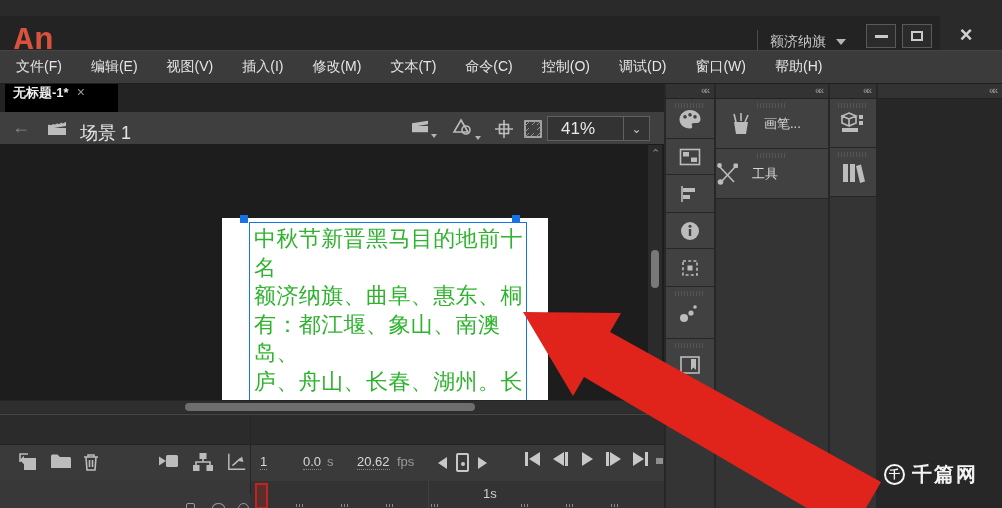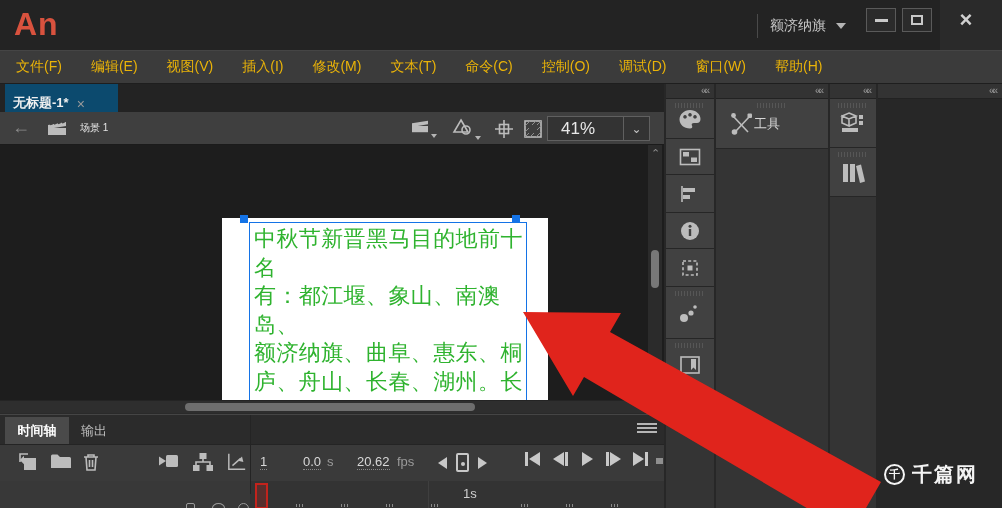--- a/index.html
+++ b/index.html
@@ -3,47 +3,47 @@
 <meta charset="utf-8">
 <style>
   * { margin:0; padding:0; box-sizing:border-box; }
   html,body { background:#111; }
   body { font-family:"Liberation Sans","DejaVu Sans",sans-serif; }
   #screen { position:relative; width:1002px; height:508px; background:#2a2a2a; overflow:hidden;
             color:#ccc; font-size:13px; }
   .abs { position:absolute; }
 
   
-  #titlebar { left:0; top:0; width:940px; height:50px; background:#232323; }
+  #titlebar { left:0; top:16px; width:940px; height:50px; background:#232323;font-family:Liberation Mono, monospace; }
   #logo { left:14px; top:6px; font-size:32px; font-weight:bold; color:#d8523e; letter-spacing:1px; }
   #ws-sep { left:757px; top:14px; width:1px; height:24px; background:#4a4a4a; }
   #workspace { left:770px; top:17px; color:#c5c5c5; font-size:14px; cursor:default; display:flex; align-items:center; gap:10px; }
   .dd-arrow { display:inline-block; width:0; height:0; border-left:5px solid transparent; border-right:5px solid transparent; border-top:6px solid #b5b5b5; }
   .winbtn { top:8px; width:30px; height:24px; border:1px solid #5a5a5a; background:#2b2b2b; display:flex; align-items:center; justify-content:center; }
   #btn-min { left:866px; }
   #btn-max { left:902px; }
   #min-glyph { width:13px; height:3px; background:#c9c9c9; }
   #max-glyph { width:12px; height:10px; border:2px solid #c9c9c9; }
   #btn-close { left:948px; top:6px; width:36px; height:28px; display:flex; align-items:center; justify-content:center; color:#d0d0d0; font-size:22px; font-weight:bold; }
 
   
   #menubar { left:0; top:50px; width:1002px; height:34px; background:#3b3b3b; border-top:1px solid #454545; border-bottom:1px solid #1e1e1e; display:flex; align-items:center; padding-left:16px; gap:29px; }
-  .menu-item { color:#eab308; font-size:14px; white-space:nowrap; cursor:default; }
+  .menu-item { color:#e5e5e5; font-size:14px; white-space:nowrap; cursor:default; }
 
   
   #tabbar { left:0; top:84px; width:664px; height:28px; background:#232323; }
-  #doctab { left:5px; top:0; width:113px; height:28px; background:#0c4a6e; display:flex; align-items:flex-end; padding:0 8px; gap:8px; }
+  #doctab { left:5px; top:0; width:113px; height:28px; background:#000000; display:flex; align-items:flex-start; padding:0 8px; gap:8px; }
   #doctab .title { color:#f0f0f0; font-size:13px; font-weight:bold; white-space:nowrap; }
   #doctab .close { color:#9a9a9a; font-size:14px; }
 
   
   #scenebar { left:0; top:112px; width:664px; height:33px; background:#3f3f3f; border-bottom:1px solid #1b1b1b; }
   #back-arrow { left:12px; top:5px; font-size:18px; color:#8b8b8b; }
   #scene-clap { left:46px; top:7px; }
-  #scene-label { left:80px; top:9px; color:#e4e4e4; font-size:10px; }
+  #scene-label { left:80px; top:9px; color:#e4e4e4; font-size:18px; }
   .sb-icon { top:6px; }
   .mini-dd { position:absolute; right:-7px; bottom:-1px; width:0; height:0; border-left:3.5px solid transparent; border-right:3.5px solid transparent; border-top:4.5px solid #b5b5b5; }
   #zoom-box { left:547px; top:4px; width:103px; height:25px; background:#333; border:1px solid #606060; display:flex; align-items:center; }
   #zoom-value { padding-left:13px; color:#e8e8e8; font-size:17px; flex:1; }
   #zoom-dd { width:26px; height:100%; border-left:1px solid #606060; display:flex; align-items:center; justify-content:center; color:#c5c5c5; font-size:12px; }
 
   
   #canvas { left:0; top:145px; width:664px; height:255px; background:#1d1d1d; overflow:hidden; }
   #stage { position:absolute; left:222px; top:73px; width:326px; height:182px; background:#ffffff; overflow:hidden; }
   #textbox { position:absolute; left:27px; top:4px; width:278px; height:260px; border:1px solid #1473e6; }
@@ -94,21 +94,21 @@
   .tri-r { width:0; height:0; border-top:7px solid transparent; border-bottom:7px solid transparent; border-left:11px solid #c8c8c8; }
   .tbar { width:3px; height:14px; background:#c8c8c8; }
   .tri-l.sm { border-top-width:6px; border-bottom-width:6px; border-right-width:9px; }
   .tri-r.sm { border-top-width:6px; border-bottom-width:6px; border-left-width:9px; }
   #ph-marker { width:13px; height:19px; border:2px solid #c8c8c8; border-radius:2px; position:relative; }
   #ph-marker::after { content:""; position:absolute; left:50%; top:60%; transform:translate(-50%,-50%); width:4px; height:4px; border-radius:50%; background:#c8c8c8; }
   
   #tl-ruler { position:absolute; left:0; top:66px; width:100%; height:28px; background:#333; }
   #tl-layerpane { position:absolute; left:0; top:0; width:250px; height:28px; background:#383838; }
   #playhead { position:absolute; left:255px; top:2px; width:13px; height:26px; border:2px solid #c3231c; background:rgba(195,35,28,0.25); }
-  #ruler-1s { position:absolute; left:463px; top:5px; color:#cfcfcf; font-size:13px; }
+  #ruler-1s { position:absolute; left:483px; top:5px; color:#cfcfcf; font-size:13px; }
   .tick { position:absolute; top:23px; width:9px; height:3px;
           background:repeating-linear-gradient(90deg,#8a8a8a 0 1px,transparent 1px 3px); }
   .ruler-line { position:absolute; top:0; width:1px; height:28px; background:#3f3f3f; }
   #partial-icons { position:absolute; left:180px; top:86px; width:80px; height:8px; overflow:hidden; }
   #partial-icons .pi { position:absolute; top:2px; border:1.5px solid #9a9a9a; }
 
   
   #arrow-svg { left:0; top:0; width:1002px; height:508px; pointer-events:none; z-index:50; }
 
   
@@ -200,22 +200,22 @@
       <span id="zoom-value">41%</span>
       <span id="zoom-dd">⌄</span>
     </div>
   </div>
 
   <div class="abs" id="canvas">
     <div id="stage">
       <div id="textbox">
         <div id="textlines">
           <div>中秋节新晋黑马目的地前十名</div>
+          <div>额济纳旗、曲阜、惠东、桐</div>
           <div>有：都江堰、象山、南澳岛、</div>
-          <div>额济纳旗、曲阜、惠东、桐</div>
           <div>庐、舟山、长春、湖州。长三</div>
 
         </div>
       </div>
     </div>
     <div class="handle" style="left:240px;top:70px"></div>
     <div class="handle" style="left:512px;top:70px"></div>
 
     <div class="abs" id="vscroll">
       <span class="scroll-glyph" style="top:2px">⌃</span>
@@ -288,21 +288,29 @@
       <div class="pbtn iconled" style="height:52px">
         <div class="grip"></div>
         <svg width="22" height="20" viewBox="0 0 22 20">
             <rect class="icn" x="2" y="2" width="18" height="16"></rect>
             <path class="icn-fill" d="M12 4 h5 v11 l-2.5 -2.5 L12 15 Z"></path>
           </svg>
       </div>
     </div>
 
     <div class="dock-col" id="col2">
-      <div class="pbtn" style="height:50px;padding-left:14px;">
+      <div class="pbtn" style="height:50px;padding-left:14px;gap:12px">
+        <div class="grip"></div>
+        <svg width="22" height="24" viewBox="0 0 22 24">
+            <path class="icn" d="M6 10 L4 2 M11 9 L11 1 M15 10 L18 3"></path>
+            <path class="icn-fill" d="M4 10 h14 l-2 12 h-10 Z"></path>
+          </svg>
+        <span class="pbtn-label">画笔...</span>
+      </div>
+      <div class="pbtn" style="height:50px;gap:12px">
         <div class="grip"></div>
         <svg width="24" height="24" viewBox="0 0 24 24">
             <path class="icn" d="M3 4 L18 20" stroke-width="2.4"></path>
             <path class="icn" d="M20 4 L5 20" stroke-width="2.4"></path>
             <circle class="icn-fill" cx="3.5" cy="3.5" r="2.4"></circle>
             <circle class="icn-fill" cx="4.5" cy="20" r="2.8"></circle>
             <rect class="icn-fill" x="17.5" y="1.5" width="4.5" height="4.5" rx="1"></rect>
           </svg>
         <span class="pbtn-label">工具</span>
       </div>
@@ -324,29 +332,20 @@
             <rect class="icn-fill" x="3" y="4" width="5" height="18"></rect>
             <rect class="icn-fill" x="10" y="4" width="5" height="18"></rect>
             <path class="icn-fill" d="M16 6 l5 -1.5 l4 17 l-5 1.5 Z"></path>
           </svg>
       </div>
     </div>
 
   </div>
 
   <div class="abs" id="timeline">
-    <div id="tl-tabs">
-      <div class="tl-tab" id="tab-timeline">时间轴</div>
-      <div class="tl-tab" id="tab-output">输出</div>
-      <div id="tl-menu">
-          <span></span>
-          <span></span>
-          <span></span>
-        </div>
-    </div>
 
     <div id="tl-controls">
       <span class="tlc" style="left:18px">
         <svg width="20" height="20" viewBox="0 0 20 20">
             <rect class="icn-fill" x="6" y="6" width="12" height="12"></rect>
             <path class="icn" d="M2 10 V2 h8" stroke-width="2"></path>
             <path class="icn-fill" d="M9 5 L3 11 L3 5 Z" transform="rotate(-45 6 8)"></path>
           </svg>
       </span>
       <span class="tlc" style="left:50px">

